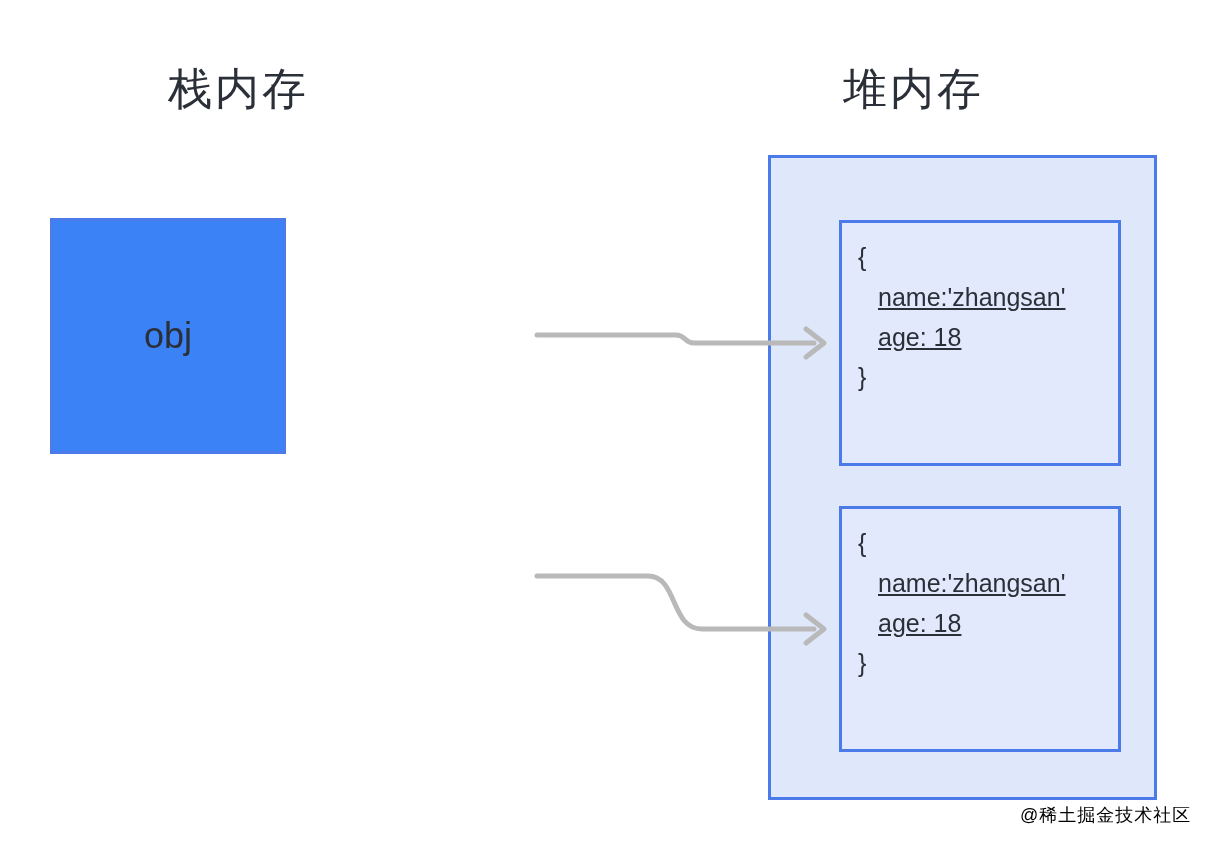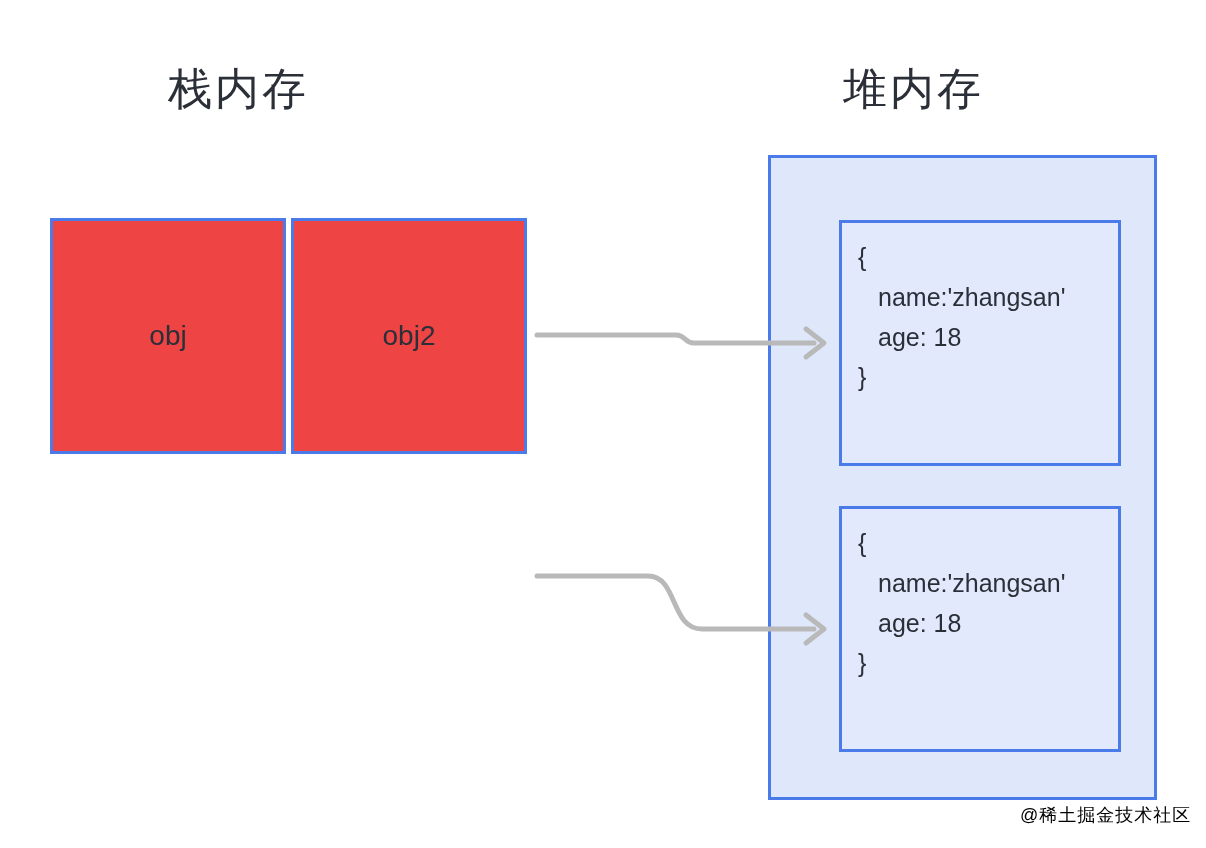--- a/index.html
+++ b/index.html
@@ -35,25 +35,25 @@
     top: 218px;
     width: 477px;
     height: 477px;
     display: grid;
     grid-template-columns: 1fr 1fr;
     grid-template-rows: 1fr 1fr;
     gap: 5px;
   }
   .stack-cell {
     border: 3px solid #4a7be8;
-    background: #ef4444;
+    background: #3b82f6;
     display: flex;
     align-items: center;
     justify-content: center;
-    font-size: 28px;
+    font-size: 36px;
     color: #2b2f38;
   }
 
   
   .heap-container {
     position: absolute;
     left: 768px;
     top: 155px;
     width: 389px;
     height: 645px;
@@ -68,21 +68,21 @@
     border: 3px solid #4a7be8;
     background: #e2e9fc;
     padding: 14px 10px 0 16px;
     font-size: 25px;
     line-height: 40px;
     color: #2b3038;
   }
   .heap-object-1 { top: 62px; }
   .heap-object-2 { top: 348px; }
   .obj-line { white-space: nowrap; }
-  .obj-prop { padding-left: 20px; }
+  .obj-prop { padding-left: 20px; text-decoration: underline; }
 
   
   .arrows-svg {
     position: absolute;
     left: 0; top: 0;
     width: 1206px;
     height: 848px;
     pointer-events: none;
   }
   .arrow-path {
@@ -107,21 +107,20 @@
 </head>
 <body>
 
 <div class="canvas">
 
   <div class="section-title title-heap">堆内存</div>
   <div class="section-title title-stack">栈内存</div>
 
   <div class="stack-table">
     <div class="stack-cell">obj</div>
-    <div class="stack-cell">obj2</div>
   </div>
 
   <div class="heap-container">
 
     <div class="heap-object heap-object-1">
       <div class="obj-line">{</div>
       <div class="obj-line obj-prop">name:'zhangsan'</div>
       <div class="obj-line obj-prop">age: 18</div>
       <div class="obj-line">}</div>
     </div>

